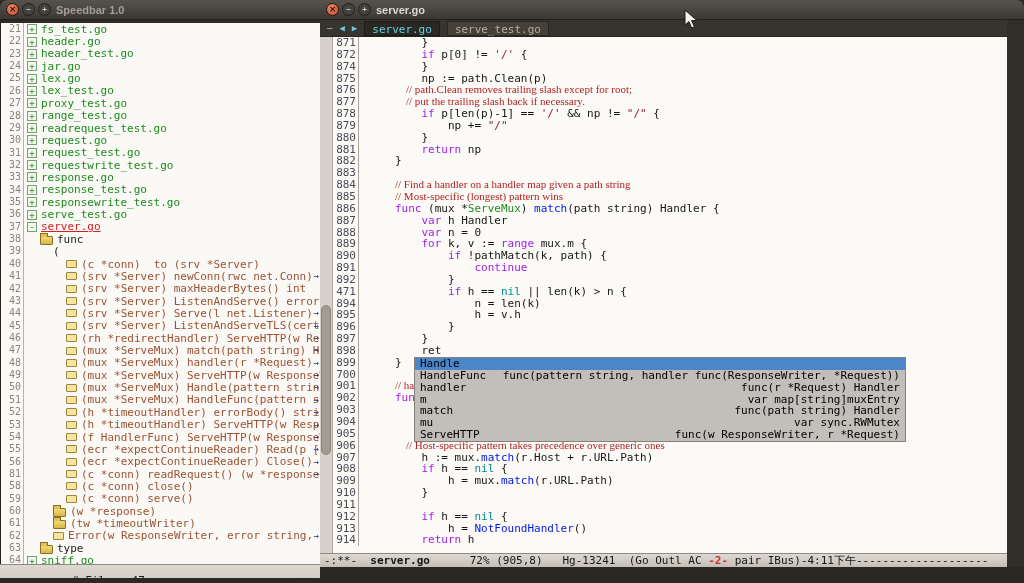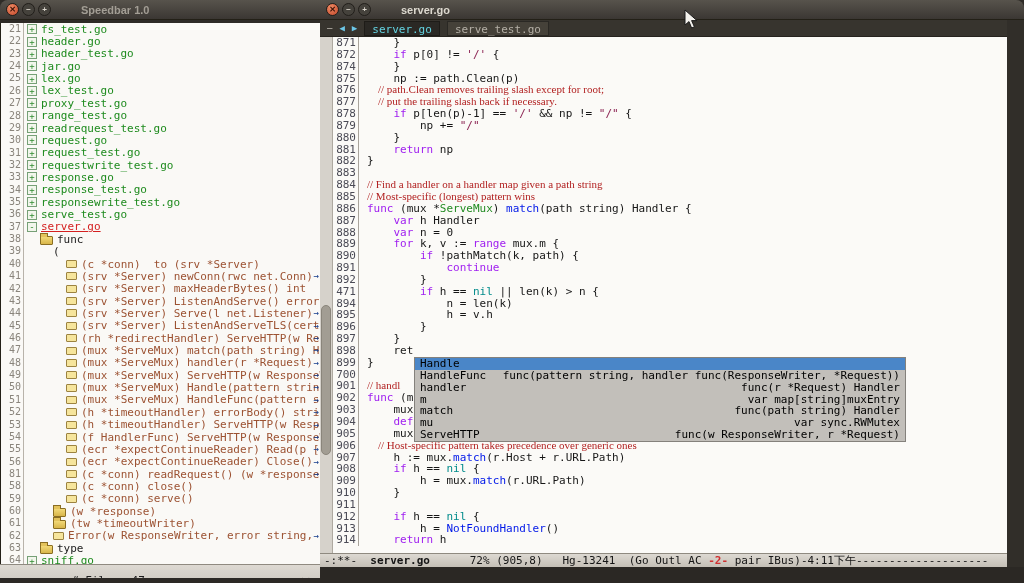--- a/index.html
+++ b/index.html
@@ -3,21 +3,21 @@
 <meta charset="utf-8">
 <style>
   *{margin:0;padding:0;box-sizing:border-box;}
   html,body{width:1024px;height:583px;overflow:hidden;}
   body{position:relative;background:#2e2b27;font-family:"DejaVu Sans Mono",monospace;-webkit-font-smoothing:antialiased;}
 
   
   .titlebar{position:absolute;top:0;height:20px;background:linear-gradient(#57534c,#3b3733);border-bottom:1px solid #232017;display:flex;align-items:center;padding-left:6px;}
   .wbtn{width:13px;height:13px;border-radius:7px;border:1px solid #211e1a;display:flex;align-items:center;justify-content:center;font:bold 8px "Liberation Sans",sans-serif;color:#d9d4cb;background:#45423c;margin-right:3px;flex:none;}
   .wbtn.close{background:radial-gradient(circle at 35% 30%,#ef8a63,#c2482c);color:#3a1208;}
-  .title-text{font:bold 11px "Liberation Sans",sans-serif;color:#dcd8cf;margin-left:27px;white-space:pre;}
+  .title-text{font:bold 11px "Liberation Sans",sans-serif;color:#dcd8cf;margin-left:2px;white-space:pre;}
   .title-text.dim{color:#a39e95;}
 
   
   #speedbar-win{position:absolute;left:0;top:0;width:320px;height:583px;}
   #speedbar-title{left:0;width:320px;border-top-left-radius:8px;}
   #sb-body{position:absolute;top:23px;left:0;width:320px;height:544px;background:#faf9f6;overflow:hidden;border-left:1px solid #232017;}
   .sb-row{display:flex;align-items:center;height:12.36px;position:relative;white-space:pre;font-size:11px;}
   .sb-num{width:23px;flex:none;text-align:right;color:#8a857c;font-size:10px;border-right:1px solid #b8b3aa;padding-right:2px;margin-right:3px;height:100%;}
   .sb-ind{flex:none;height:1px;}
   .sb-exp{flex:none;width:10px;height:10px;border:1px solid #76a076;background:#f2f6ec;color:#2f8b2f;font-size:9px;line-height:8px;text-align:center;margin-right:4px;}
@@ -41,21 +41,21 @@
   .tb-dash{color:#d8d4cb;}
   .tb-arrow{color:#6cc7e8;}
   .tab{font-size:11px;padding:0 7px;margin-left:7px;height:15px;line-height:15px;}
   .tab.active{color:#63d3e1;background:#2a2824;border:1px solid #1e1c18;}
   .tab.inactive{color:#b3aea5;background:#454139;border:1px solid #2a2824;}
 
   #scrollbar{position:absolute;left:320px;top:37px;width:13px;height:516px;background:#d6d2cb;border-right:1px solid #aeA9a0;}
   #scroll-thumb{position:absolute;left:1px;top:52%;width:10px;height:29%;background:#a29d93;border:1px solid #8a857b;border-radius:5px;}
 
   #code-area{position:absolute;left:333px;top:37px;width:674px;height:516px;background:#fbfaf7;overflow:hidden;}
-  .code-line{display:flex;height:11.85px;white-space:pre;font-size:11px;line-height:11.85px;}
+  .code-line{display:flex;height:11.85px;white-space:pre;font-size:11px;line-height:11.85px;gap:28px;}
   .ln{width:26px;flex:none;text-align:right;color:#4a4a55;border-right:1px solid #a9a49c;padding-right:2px;margin-right:8px;}
   .tk-d{color:#161616;}
   .tk-k{color:#a020f0;}
   .tk-s{color:#8b2252;}
   .tk-c{color:#b22222;font-family:Liberation Serif, serif;}
   .tk-f{color:#0018e8;}
   .tk-t{color:#228b22;}
   .tk-cn{color:#008b8b;}
   .caret{display:inline-block;width:7px;height:10px;border:1px solid #111;vertical-align:-1px;}
 

